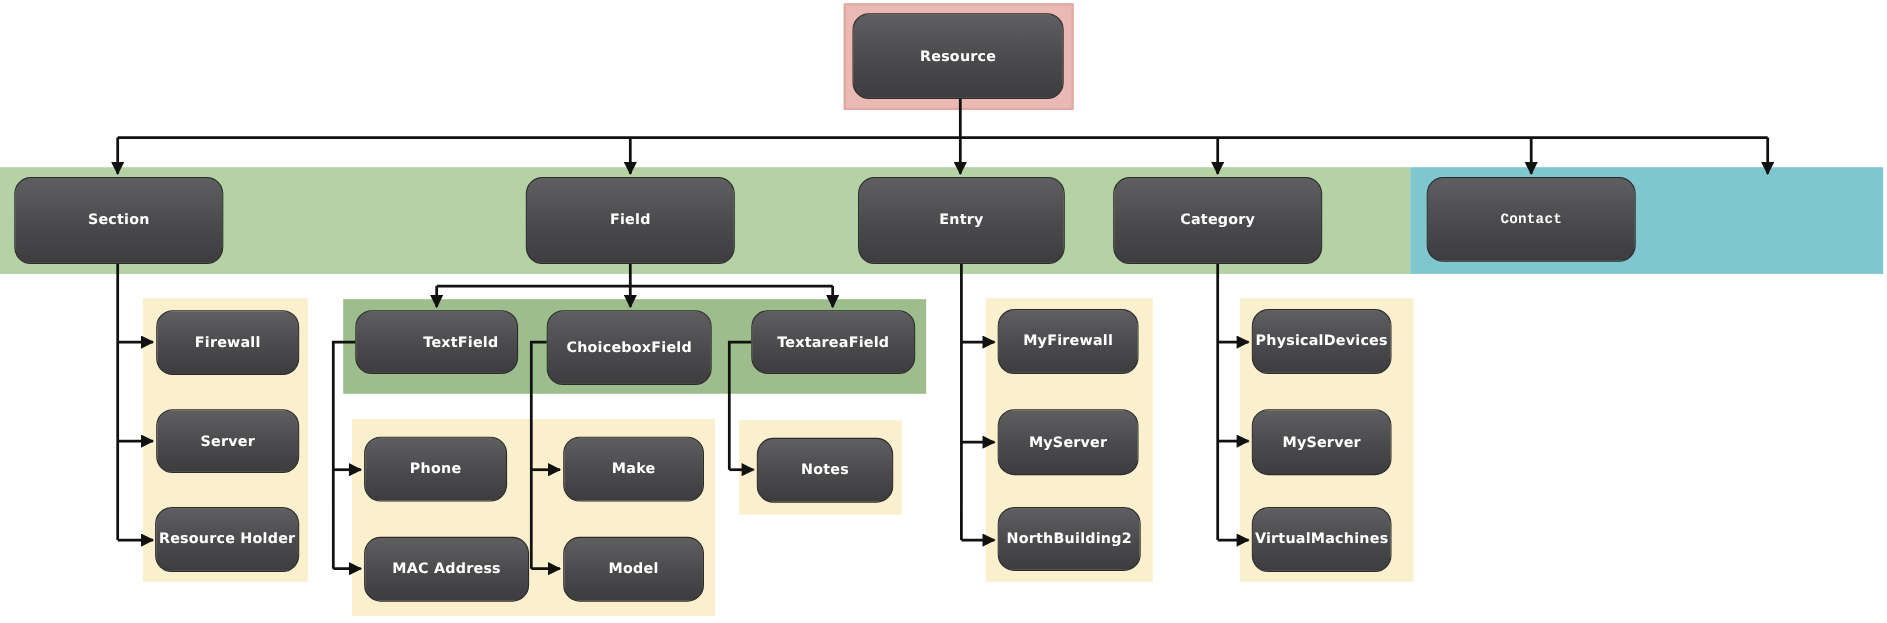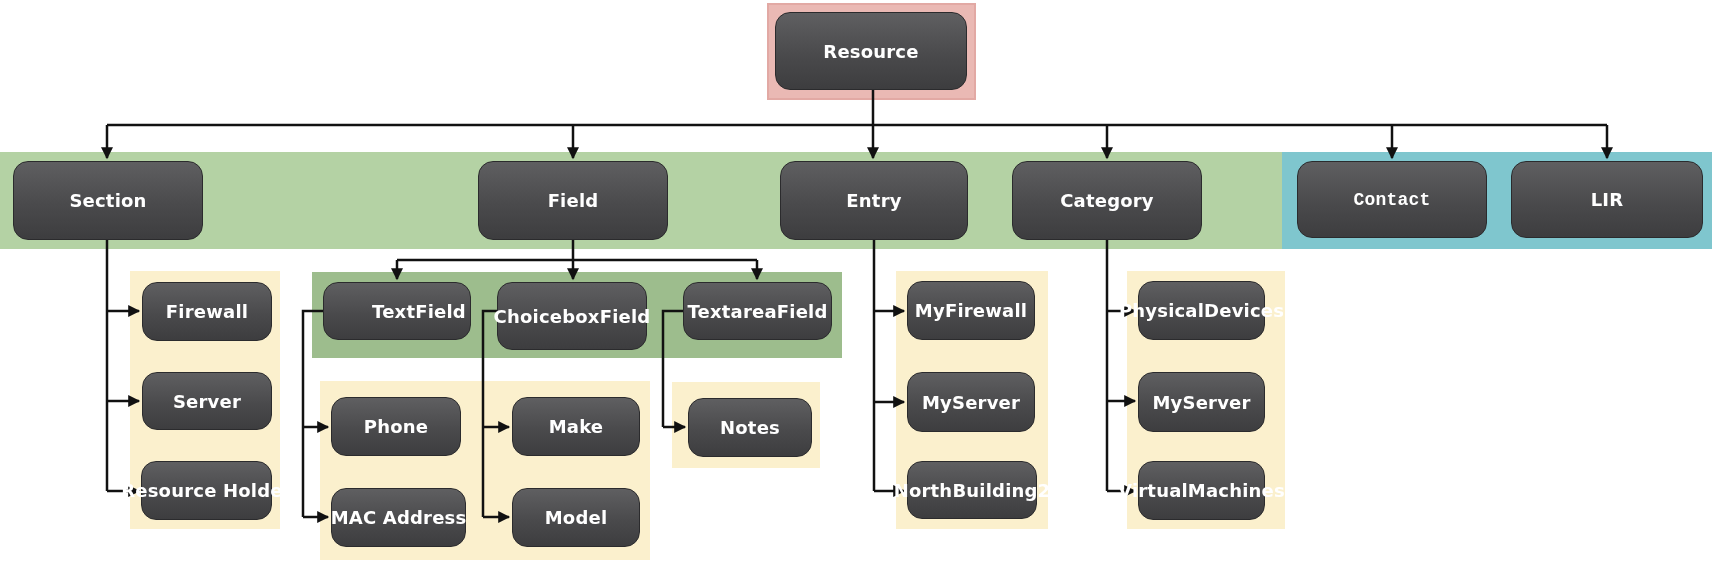--- a/index.html
+++ b/index.html
@@ -23,21 +23,21 @@
     z-index: 3;
     display: flex;
     align-items: center;
     justify-content: center;
     box-sizing: border-box;
     background: linear-gradient(180deg, #5f5f61 0%, #4a4a4c 55%, #3d3d3f 100%);
     border: 1px solid #2b2b2d;
     border-radius: 15px;
     color: #ffffff;
     font-weight: bold;
-    font-size: 18px;
+    font-size: 13px;
     text-align: center;
     letter-spacing: 0.2px;
     white-space: nowrap;
   }
 </style>
 </head>
 <body>
 
 <div class="stage">
 
@@ -99,32 +99,31 @@
     </g>
   </svg>
 
   <div class="node" style="left:775px; top:12px;  width:192px; height:78px;">Resource</div>
 
   <div class="node" style="left:13px;   top:161px; width:190px; height:79px;">Section</div>
   <div class="node" style="left:478px;  top:161px; width:190px; height:79px;">Field</div>
   <div class="node" style="left:1012px; top:161px; width:190px; height:79px;">Category</div>
   <div class="node" style="left:780px;  top:161px; width:188px; height:79px;">Entry</div>
   <div class="node" style="left:1297px; top:161px; width:190px; height:77px;font-family:Liberation Mono, monospace;">Contact</div>
-  <div class="node" style="left:1511px; top:161px; width:192px; height:77px;">LIR</div>
 
   <div class="node" style="left:142px;  top:282px; width:130px; height:59px;">Firewall</div>
   <div class="node" style="left:142px;  top:372px; width:130px; height:58px;">Server</div>
   <div class="node" style="left:141px;  top:461px; width:131px; height:59px;">Resource Holder</div>
 
   <div class="node" style="left:323px;  top:282px; width:148px; height:58px;padding-left:44px;">TextField</div>
   <div class="node" style="left:497px;  top:282px; width:150px; height:68px;">ChoiceboxField</div>
   <div class="node" style="left:683px;  top:282px; width:149px; height:58px;">TextareaField</div>
 
   <div class="node" style="left:331px;  top:397px; width:130px; height:59px;">Phone</div>
-  <div class="node" style="left:331px;  top:488px; width:135px; height:59px;">MAC Address</div>
+  <div class="node" style="left:331px;  top:488px; width:150px; height:59px;">MAC Address</div>
   <div class="node" style="left:512px;  top:397px; width:128px; height:59px;">Make</div>
   <div class="node" style="left:512px;  top:488px; width:128px; height:59px;">Model</div>
   <div class="node" style="left:688px;  top:398px; width:124px; height:59px;">Notes</div>
 
   <div class="node" style="left:907px;  top:281px; width:128px; height:59px;text-align:center;">MyFirewall</div>
   <div class="node" style="left:907px;  top:372px; width:128px; height:60px;">MyServer</div>
   <div class="node" style="left:907px;  top:461px; width:130px; height:58px;">NorthBuilding2</div>
 
   <div class="node" style="left:1138px; top:281px; width:127px; height:59px;">PhysicalDevices</div>
   <div class="node" style="left:1138px; top:372px; width:127px; height:60px;">MyServer</div>

